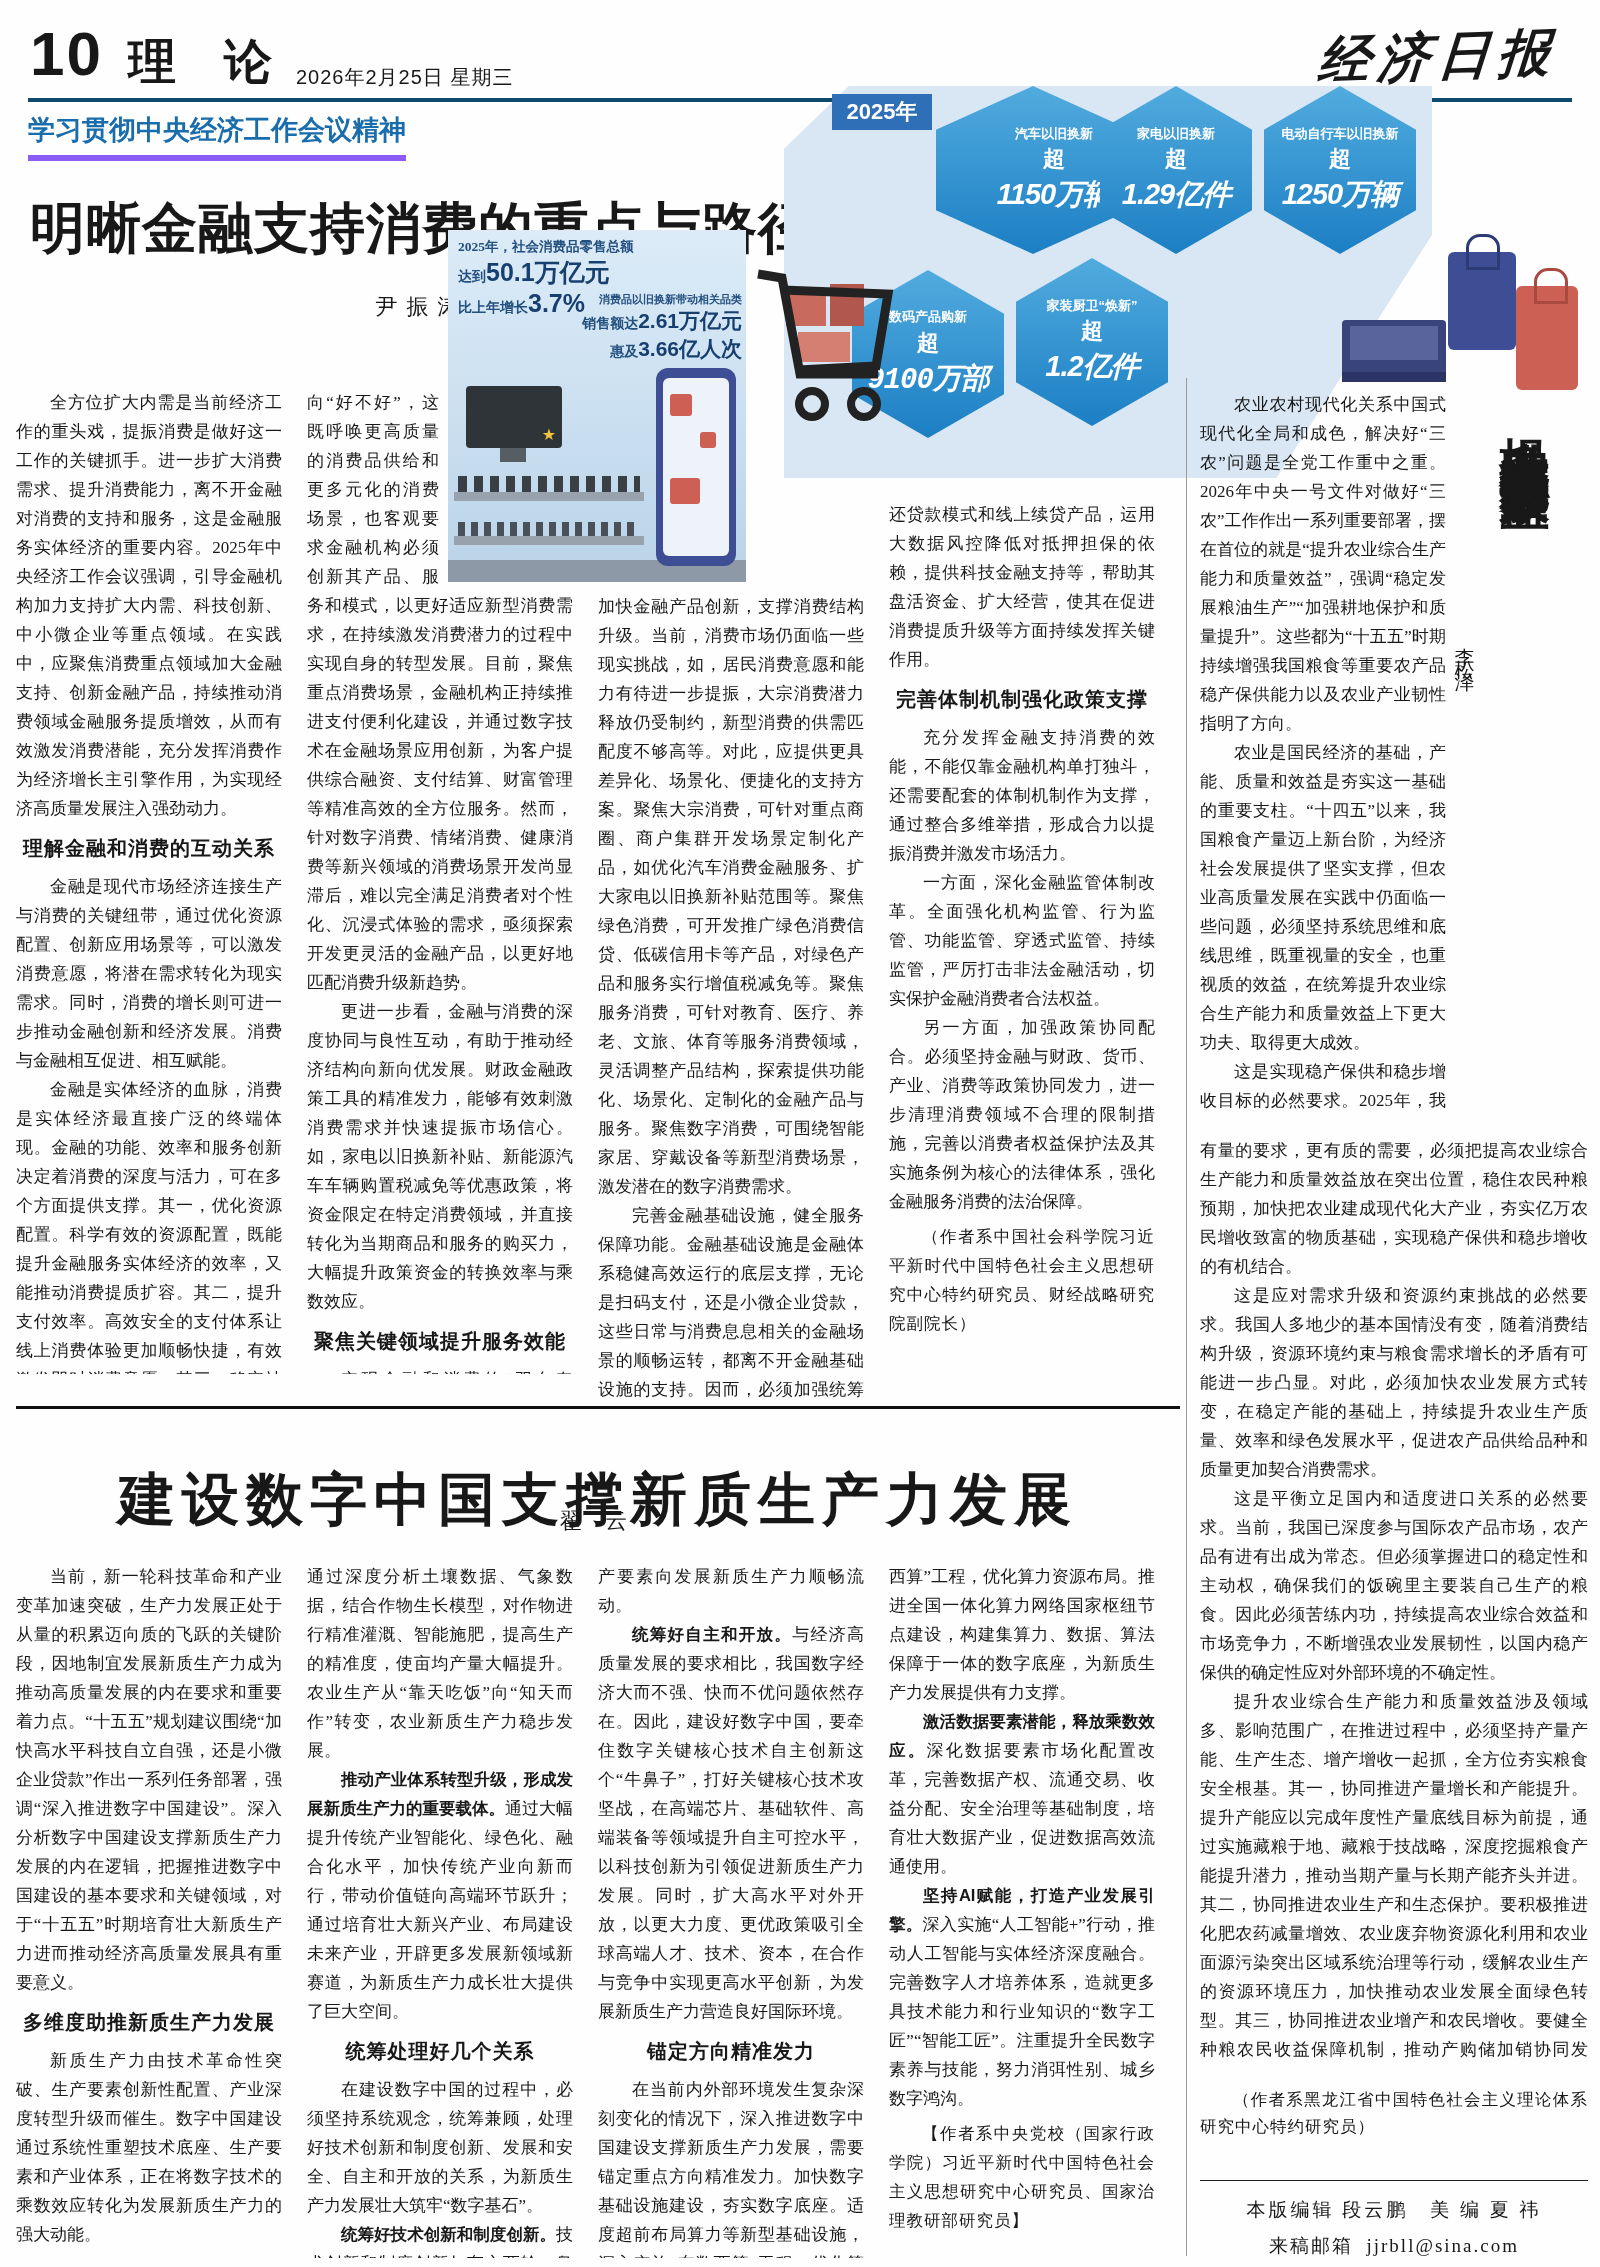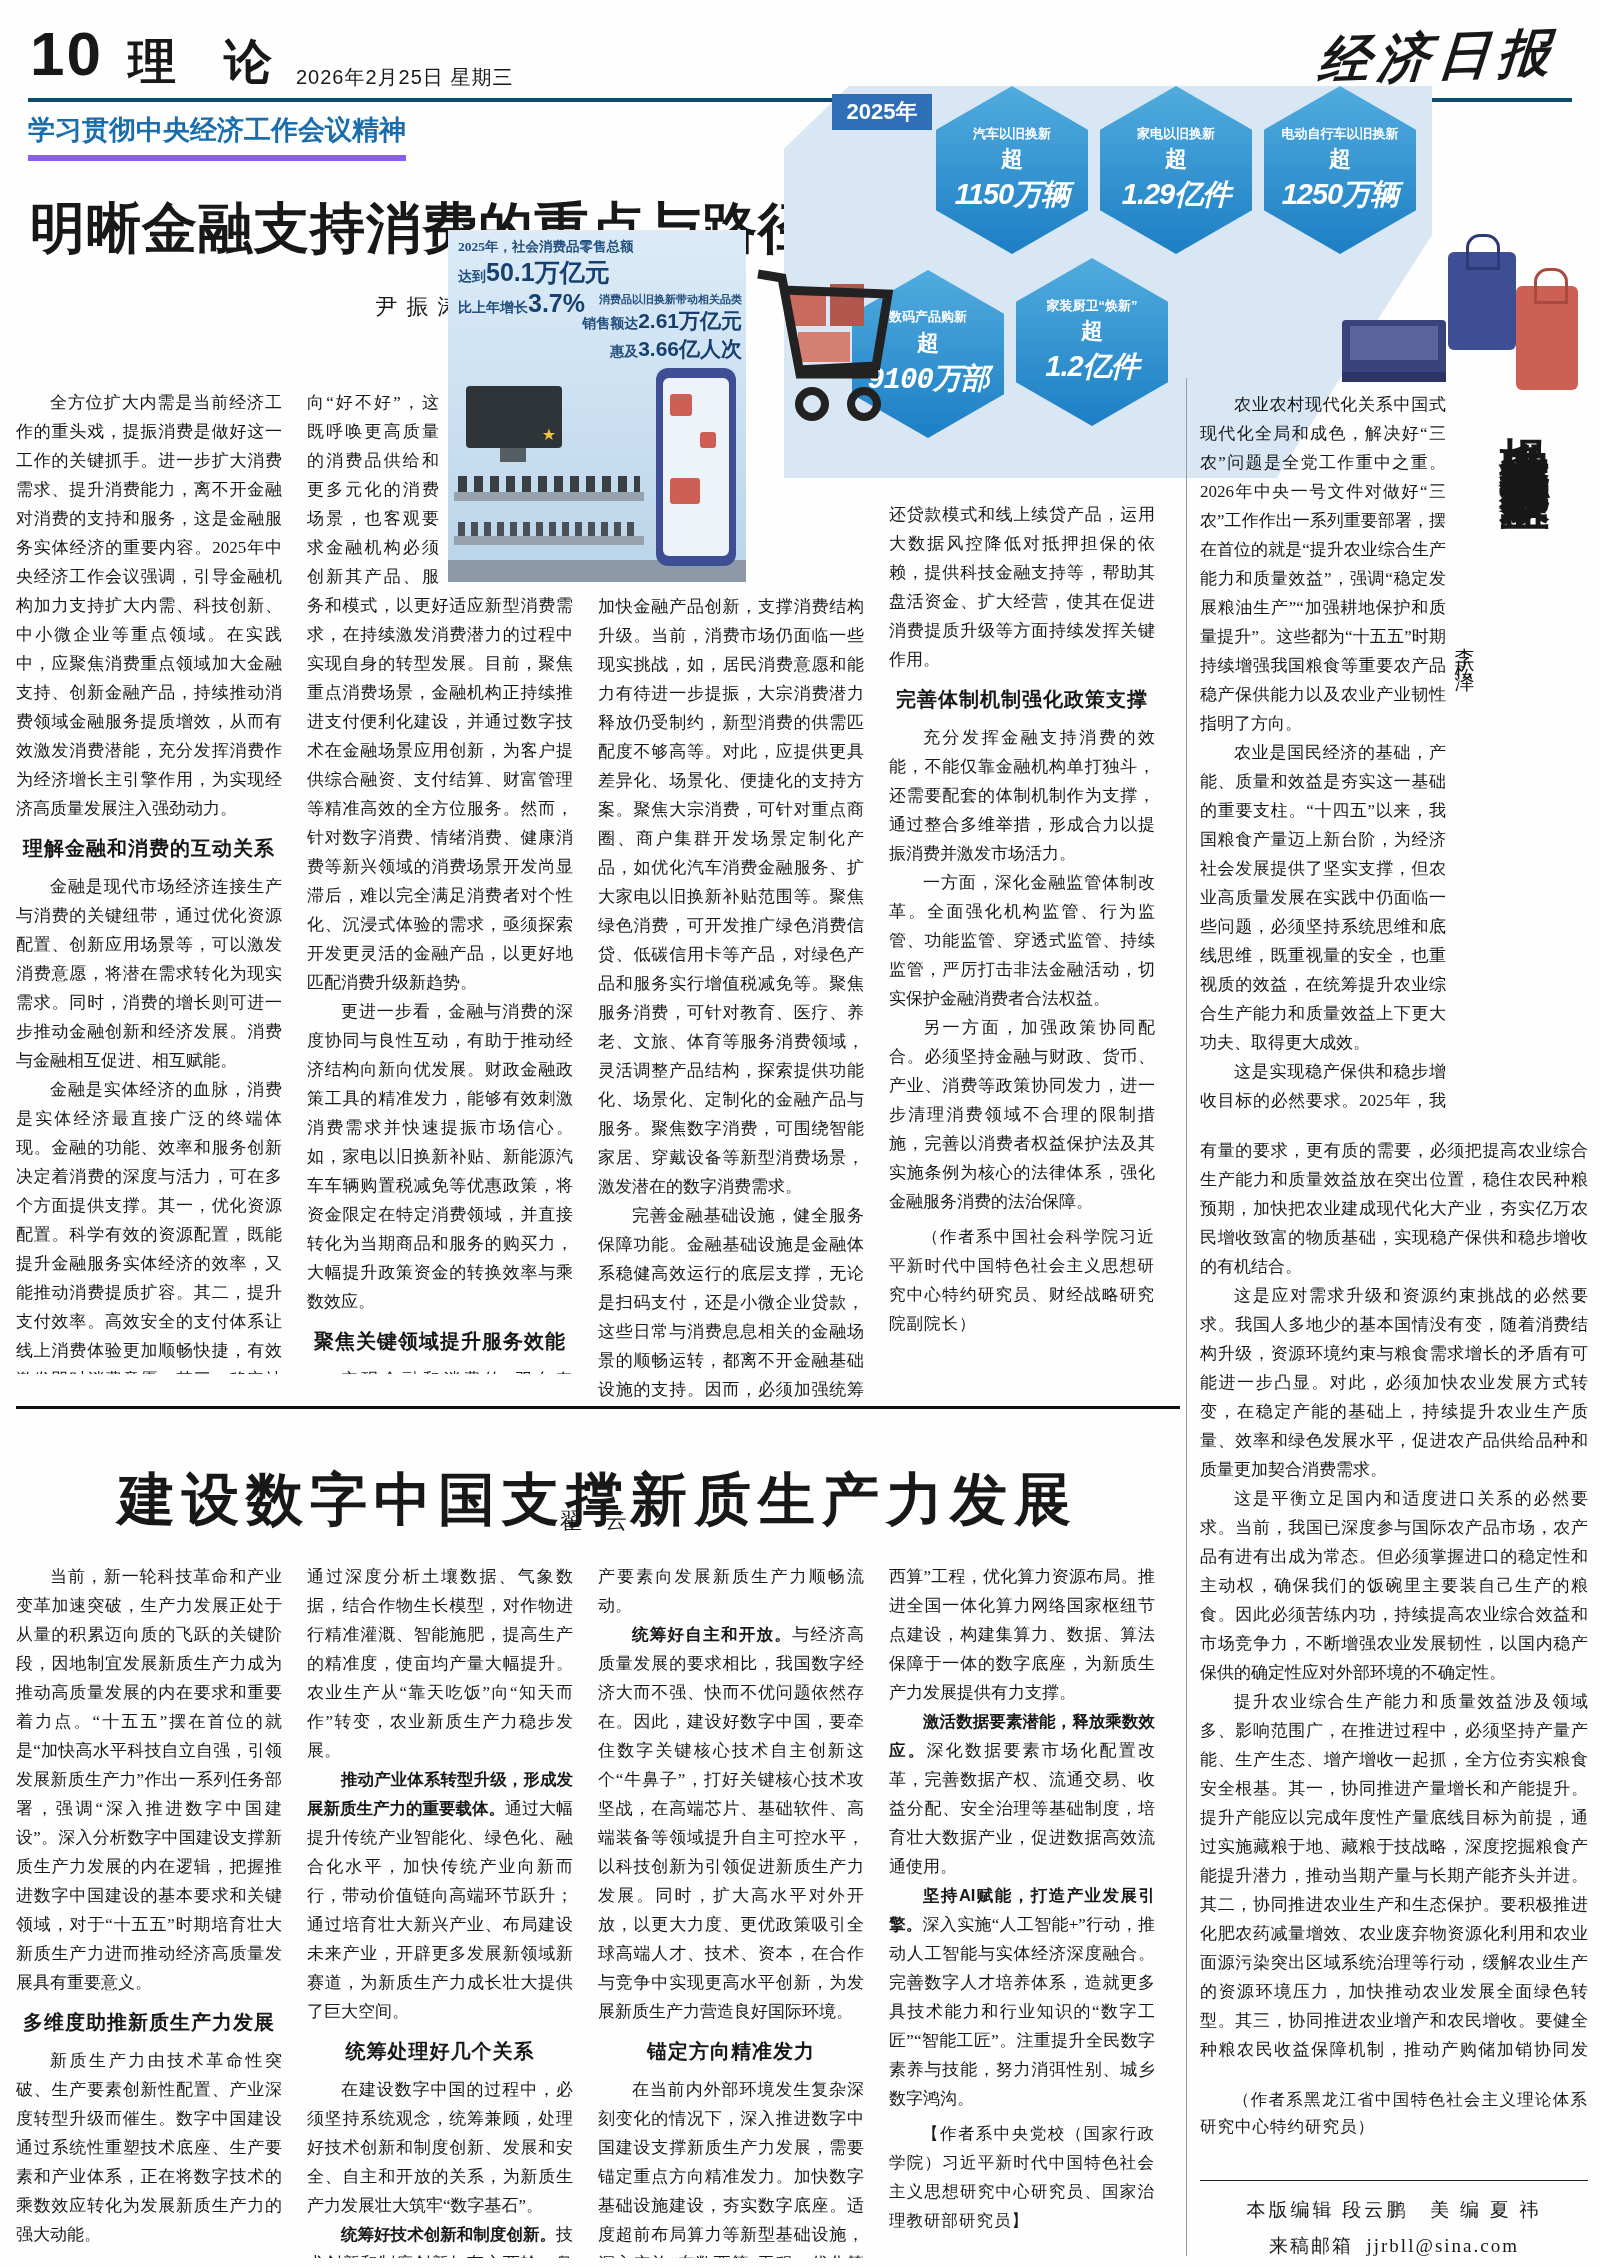--- a/index.html
+++ b/index.html
@@ -75,21 +75,21 @@
   #infobg{position:absolute;left:36px;top:0;width:648px;height:392px;background:#d9e7f4;
           clip-path:polygon(10% 0,100% 0,100% 38%,76% 100%,0 100%,0 16%);}
   #year-badge{position:absolute;left:84px;top:8px;width:100px;height:36px;background:#2e6fb7;color:#fff;
               font-family:"Liberation Sans",sans-serif;font-size:22px;font-weight:bold;text-align:center;line-height:36px;}
   .hex{position:absolute;width:152px;height:168px;clip-path:polygon(50% 0,100% 26%,100% 74%,50% 100%,0 74%,0 26%);
        background:linear-gradient(180deg,#51abde 0%,#1c7fc4 100%);color:#fff;display:flex;flex-direction:column;
        align-items:center;justify-content:center;text-align:center;font-family:"Liberation Sans",sans-serif;}
   .hex .t{font-size:13px;font-weight:bold;line-height:15px;width:120px;}
   .hex .pre{font-size:22px;font-weight:900;margin:3px 0 1px;}
   .hex .v{font-size:29px;font-weight:900;font-style:italic;letter-spacing:-1px;}
-  #hex1{left:188px;top:0;} #hex2{left:352px;top:0;} #hex3{left:516px;top:0;}
+  #hex1{left:188px;top:0;padding-left:42px;} #hex2{left:352px;top:0;} #hex3{left:516px;top:0;}
   #hex4{left:104px;top:184px;font-family:Liberation Mono, monospace;} #hex5{left:268px;top:172px;}
   #cart{position:absolute;left:-10px;top:168px;}
   
   .bag{position:absolute;border-radius:6px;}
   #bag1{left:1448px;top:252px;width:68px;height:98px;background:#3d4e94;}
   #bag2{left:1516px;top:286px;width:62px;height:104px;background:#cd6054;}
   .bag:before{content:"";position:absolute;left:18px;top:-18px;width:28px;height:30px;
               border:6px solid inherit;border-bottom:none;border-radius:14px 14px 0 0;border-color:inherit;border-style:solid;}
   #bag1:before{border-color:#2c3a75;} #bag2:before{border-color:#a84a40;}
   #laptop{position:absolute;left:1342px;top:320px;width:104px;height:62px;background:#39437c;border-radius:4px;}
@@ -212,21 +212,21 @@
       <p>一方面，深化金融监管体制改革。全面强化机构监管、行为监管、功能监管、穿透式监管、持续监管，严厉打击非法金融活动，切实保护金融消费者合法权益。</p>
       <p>另一方面，加强政策协同配合。必须坚持金融与财政、货币、产业、消费等政策协同发力，进一步清理消费领域不合理的限制措施，完善以消费者权益保护法及其实施条例为核心的法律体系，强化金融服务消费的法治保障。</p>
       <p class="attr">（作者系中国社会科学院习近平新时代中国特色社会主义思想研究中心特约研究员、财经战略研究院副院长）</p>
     </div>
 
   <div id="mid-rule"></div>
   <h1 id="a2-headline">建设数字中国支撑新质生产力发展</h1>
   <div id="a2-byline">翟 云</div>
 
   <div class="col" style="left:16px;top:1562px;width:266px;height:696px;">
-      <p>当前，新一轮科技革命和产业变革加速突破，生产力发展正处于从量的积累迈向质的飞跃的关键阶段，因地制宜发展新质生产力成为推动高质量发展的内在要求和重要着力点。“十五五”摆在首位的就是“加快高水平科技自立自强，引领发展新质生产力”作出一系列任务部署，强调“深入推进数字中国建设”。深入分析数字中国建设支撑新质生产力发展的内在逻辑，把握推进数字中国建设的基本要求和关键领域，对于“十五五”时期培育壮大新质生产力进而推动经济高质量发展具有重要意义。</p>
+      <p>当前，新一轮科技革命和产业变革加速突破，生产力发展正处于从量的积累迈向质的飞跃的关键阶段，因地制宜发展新质生产力成为推动高质量发展的内在要求和重要着力点。“十五五”规划建议围绕“加快高水平科技自立自强，还是小微企业贷款”作出一系列任务部署，强调“深入推进数字中国建设”。深入分析数字中国建设支撑新质生产力发展的内在逻辑，把握推进数字中国建设的基本要求和关键领域，对于“十五五”时期培育壮大新质生产力进而推动经济高质量发展具有重要意义。</p>
       <h3>多维度助推新质生产力发展</h3>
       <p>新质生产力由技术革命性突破、生产要素创新性配置、产业深度转型升级而催生。数字中国建设通过系统性重塑技术底座、生产要素和产业体系，正在将数字技术的乘数效应转化为发展新质生产力的强大动能。</p>
     </div>
   <div class="col" style="left:307px;top:1562px;width:266px;height:696px;">
       <p class="cont">通过深度分析土壤数据、气象数据，结合作物生长模型，对作物进行精准灌溉、智能施肥，提高生产的精准度，使亩均产量大幅提升。农业生产从“靠天吃饭”向“知天而作”转变，农业新质生产力稳步发展。</p>
       <p><b>推动产业体系转型升级，形成发展新质生产力的重要载体。</b>通过大幅提升传统产业智能化、绿色化、融合化水平，加快传统产业向新而行，带动价值链向高端环节跃升；通过培育壮大新兴产业、布局建设未来产业，开辟更多发展新领域新赛道，为新质生产力成长壮大提供了巨大空间。</p>
       <h3>统筹处理好几个关系</h3>
       <p>在建设数字中国的过程中，必须坚持系统观念，统筹兼顾，处理好技术创新和制度创新、发展和安全、自主和开放的关系，为新质生产力发展壮大筑牢“数字基石”。</p>
       <p><b>统筹好技术创新和制度创新。</b>技术创新和制度创新如车之两轮、鸟之双翼，既要依靠人工智能、大数据等硬核技术，又要善于以制度创新护航技术创新，促进各类先进生产要素向发展新质生产力顺畅流动。</p>
     </div>

